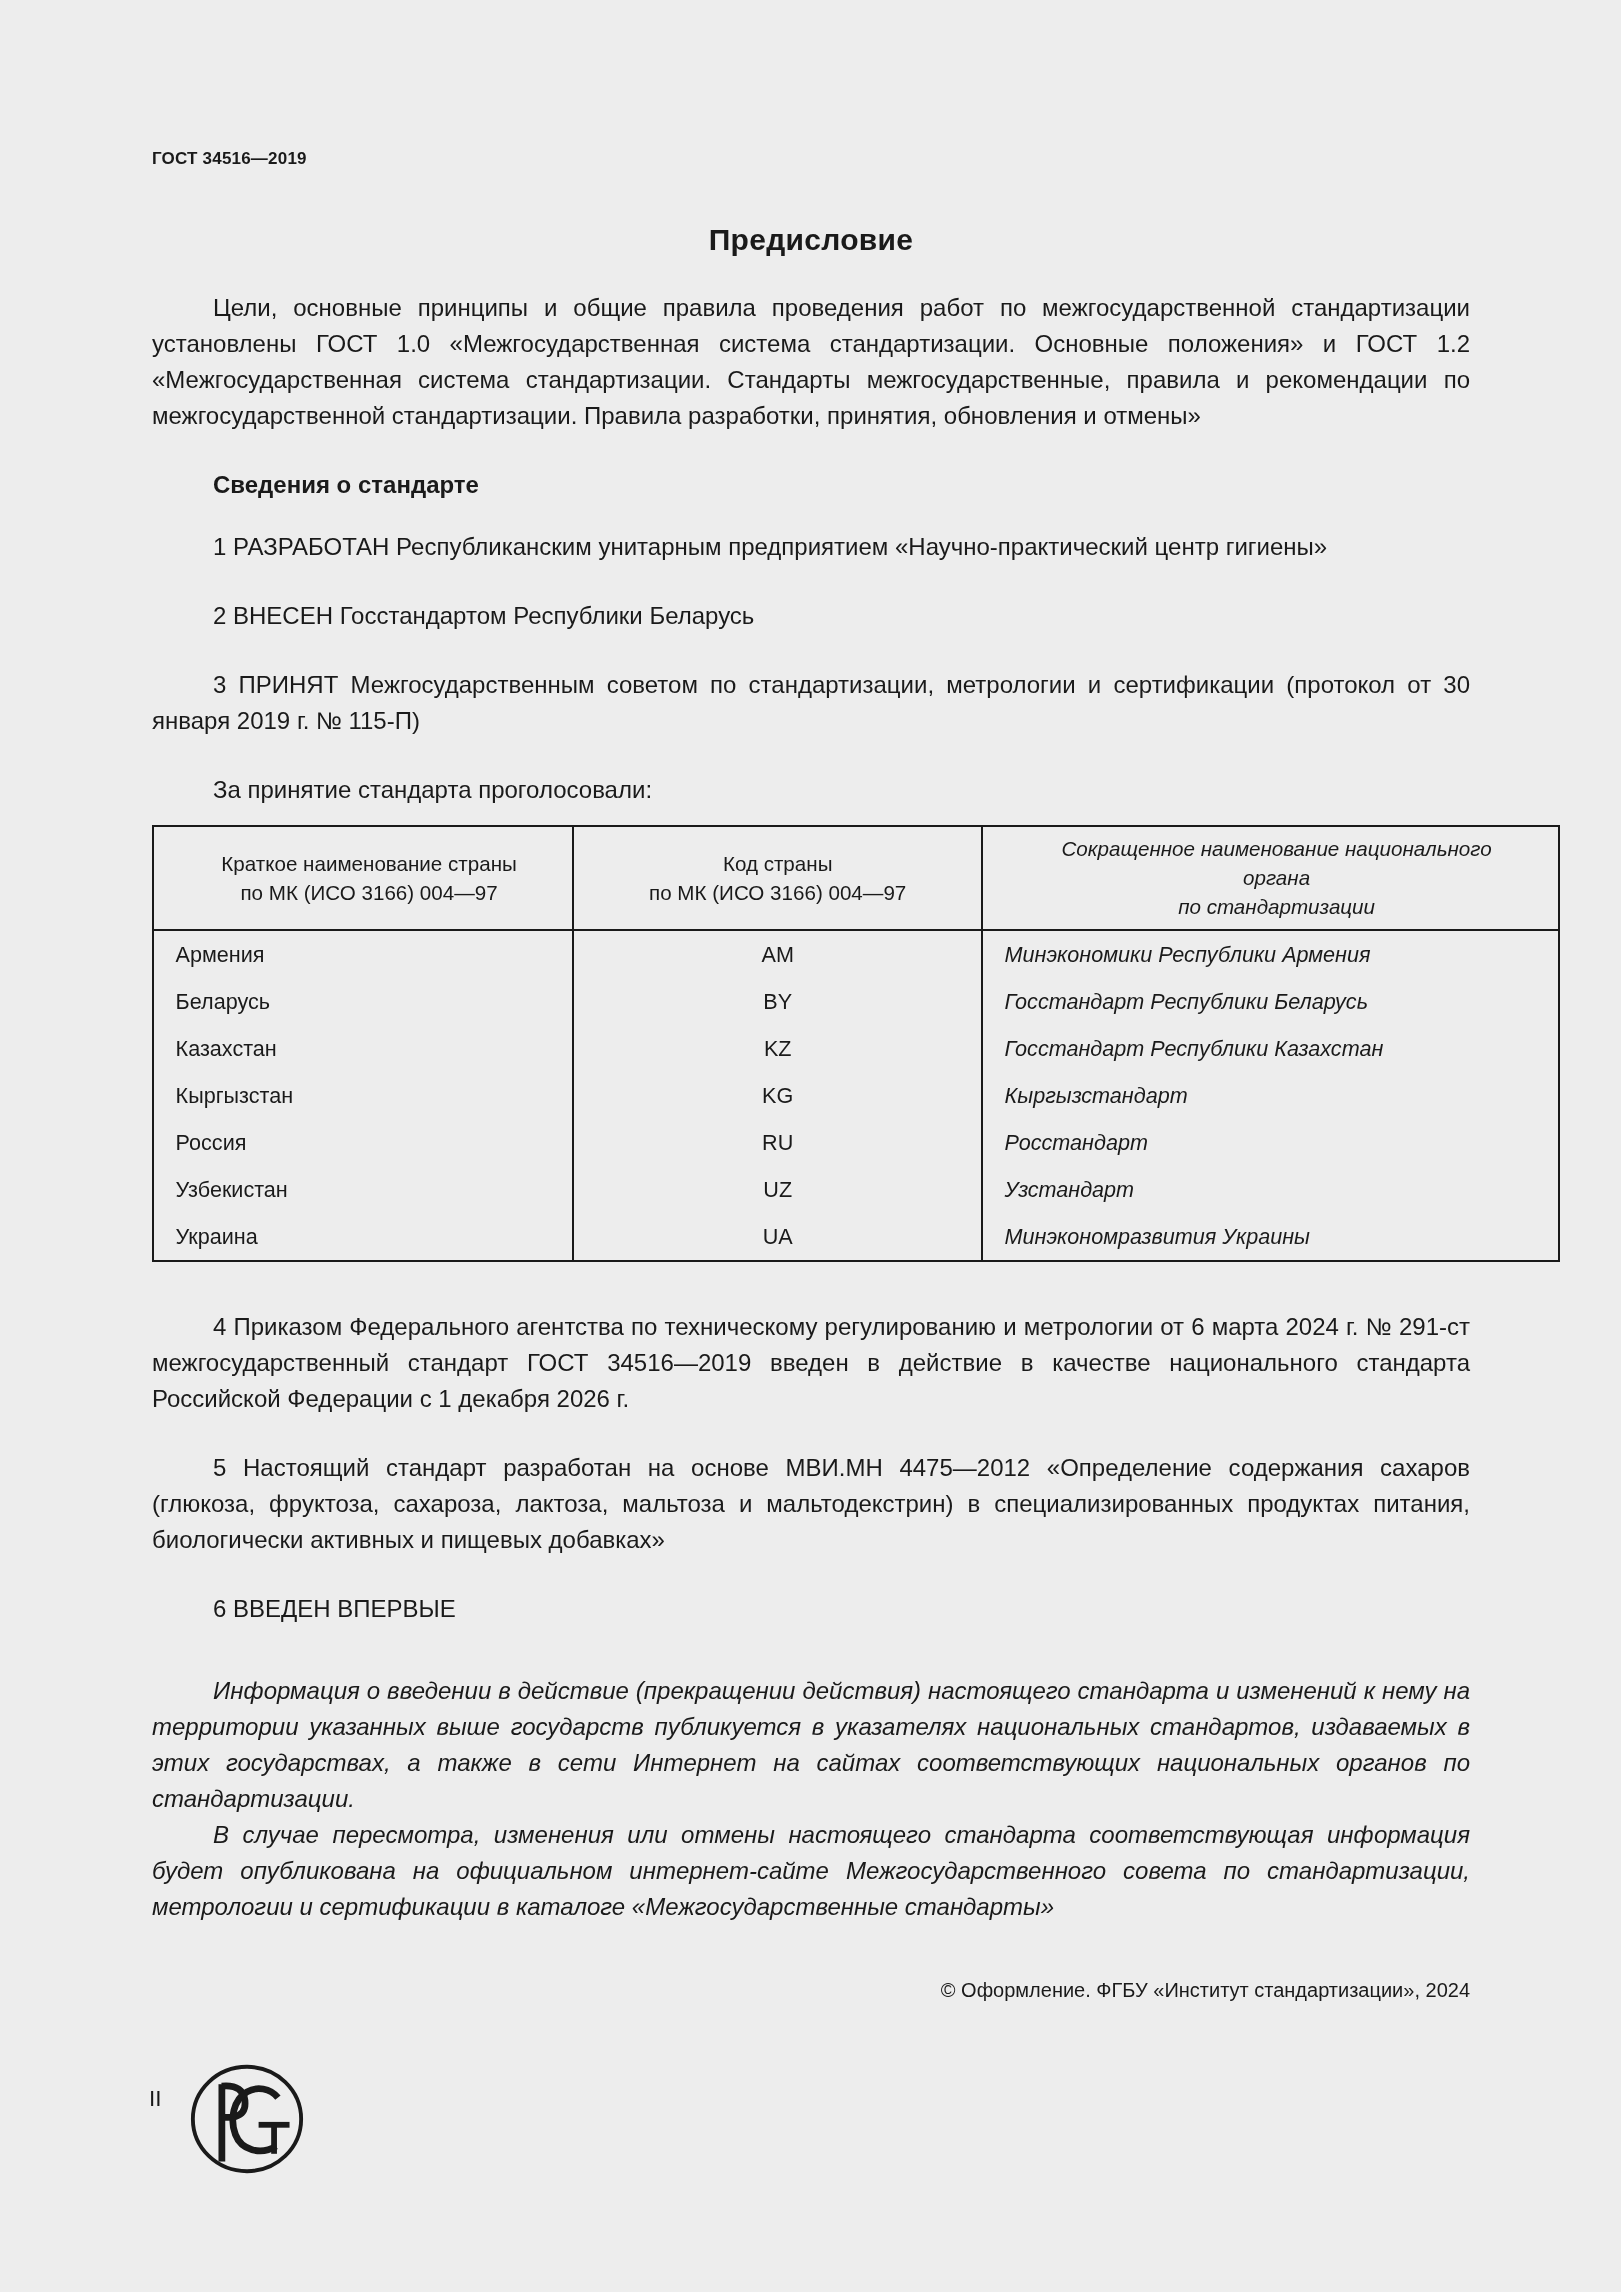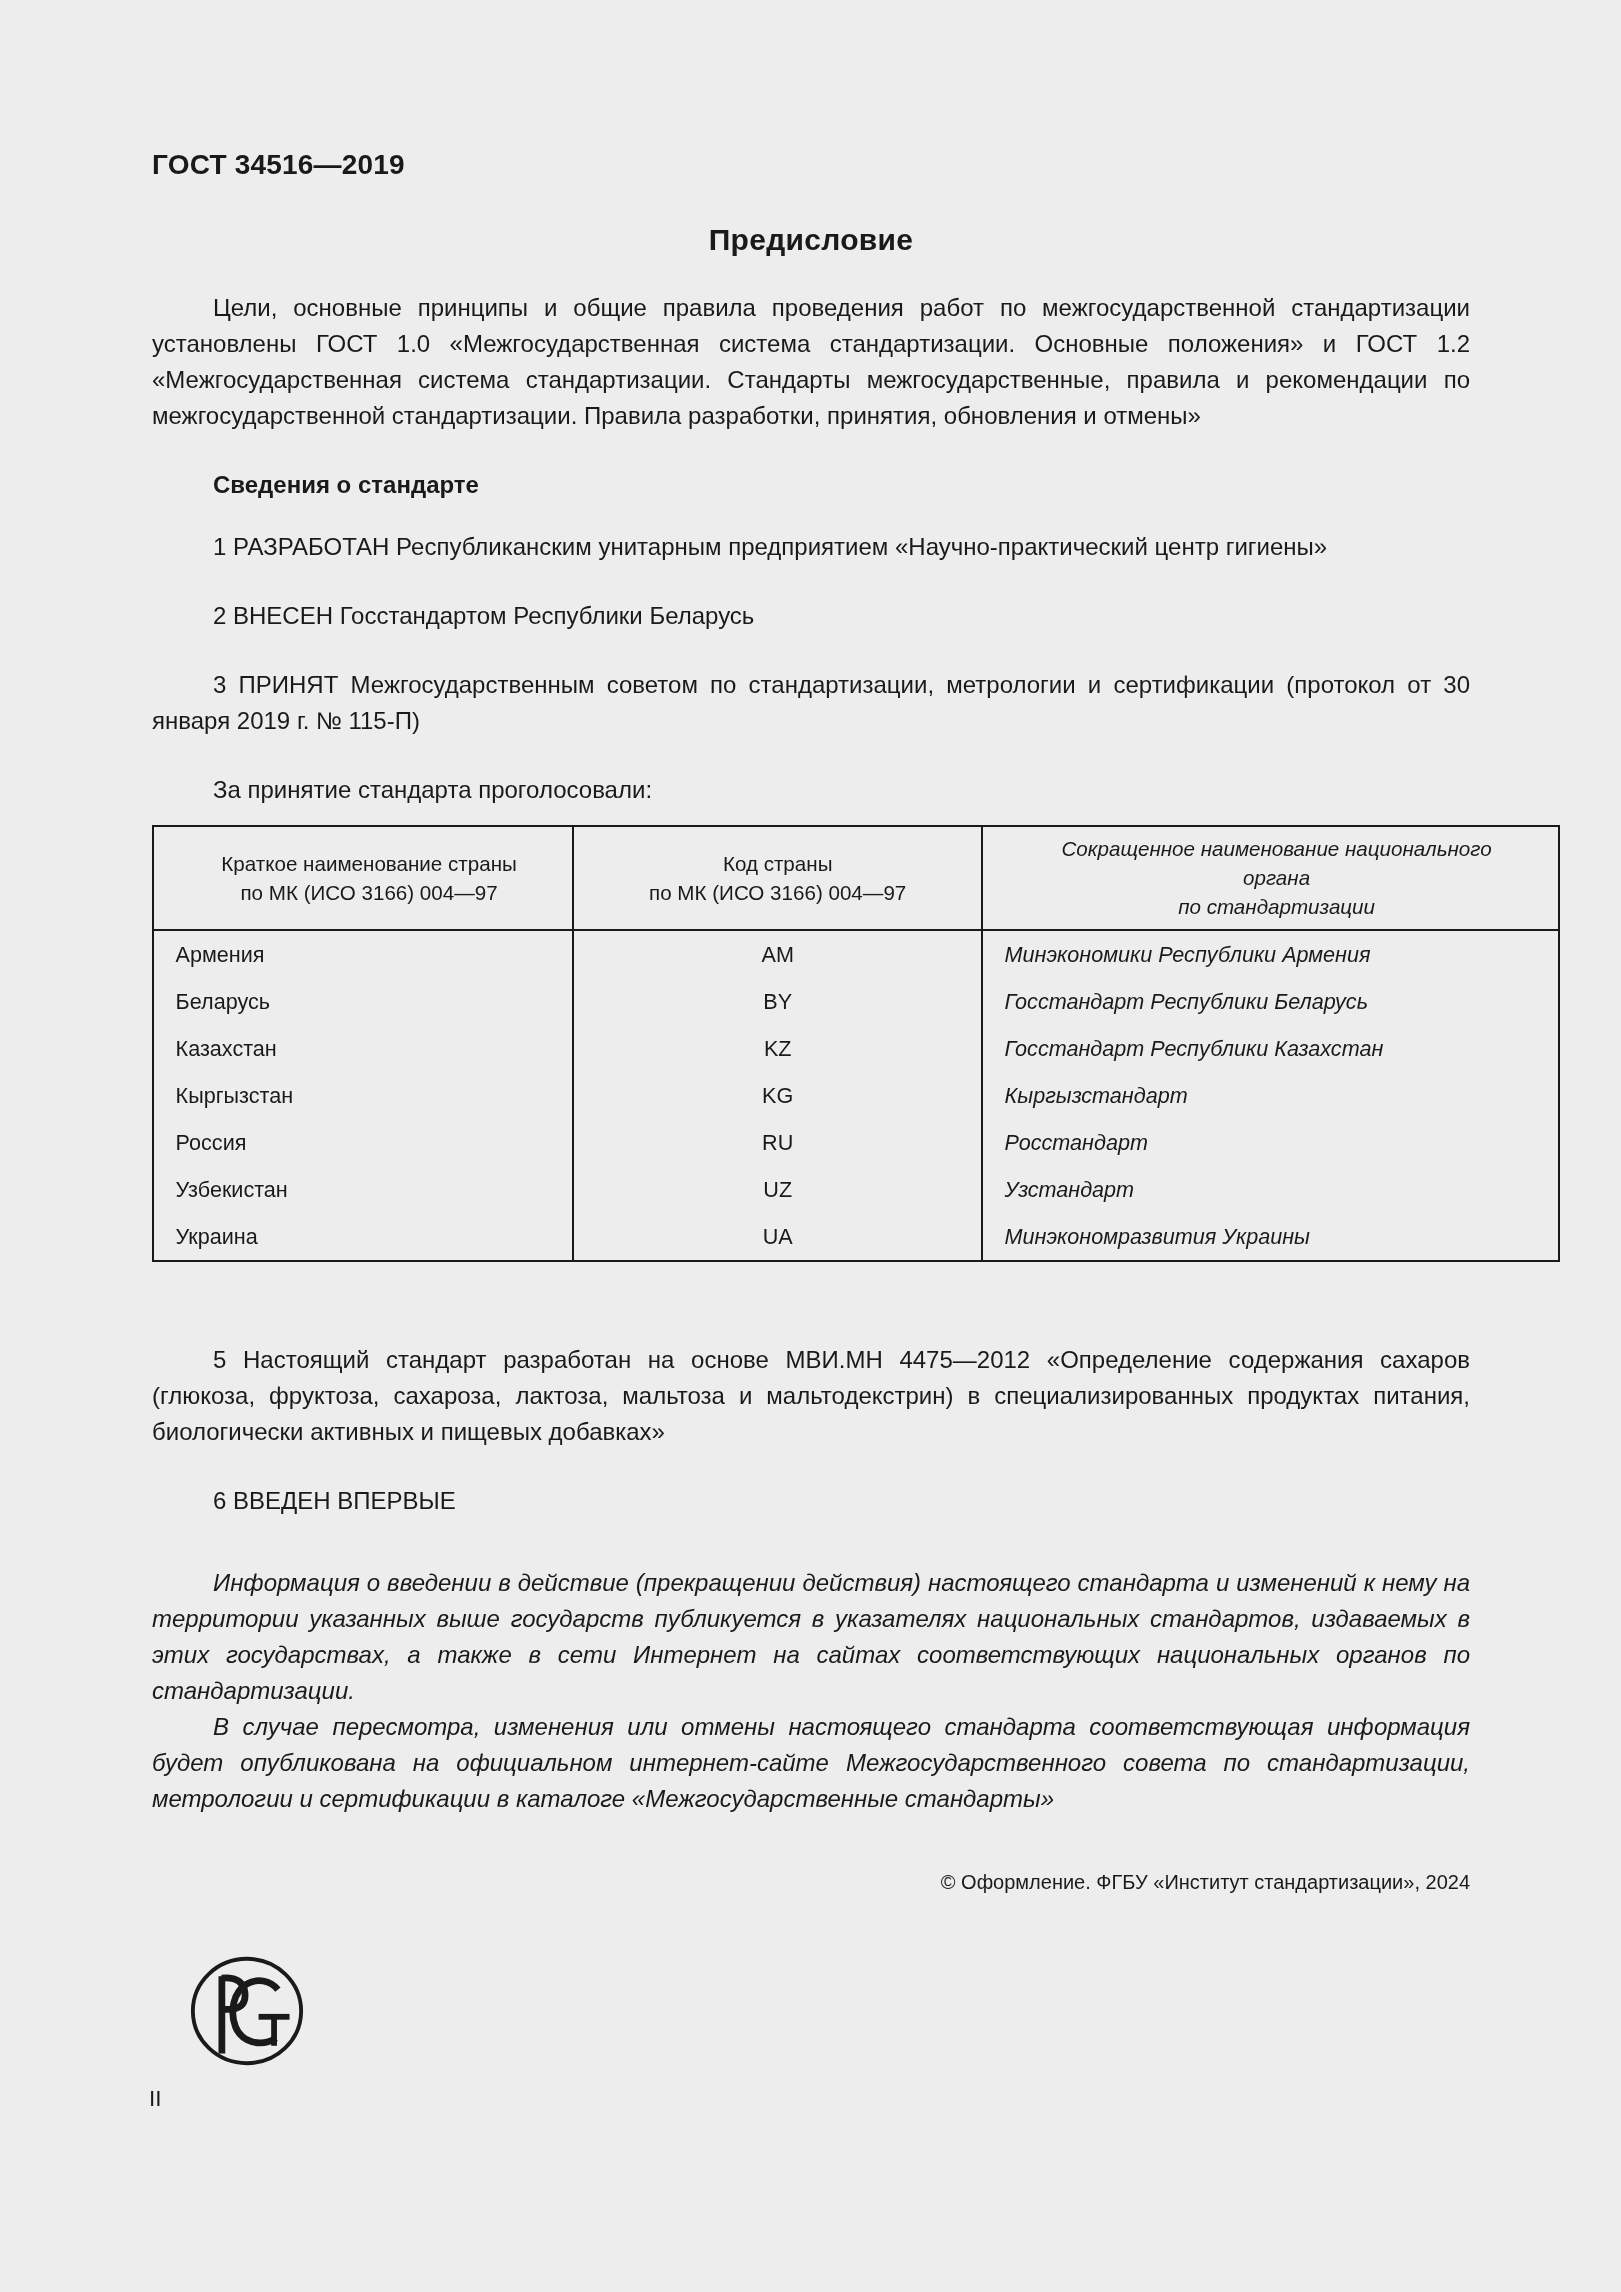--- a/index.html
+++ b/index.html
@@ -22,21 +22,21 @@
     position: absolute;
     left: 152px;
     top: 0;
     width: 1318px;
   }
 
   .doc-header {
     position: absolute;
     left: 152px;
     top: 149px;
-    font-size: 28px;
+    font-size: 17px;
     font-weight: bold;
     letter-spacing: 0.2px;
     white-space: nowrap;
   }
 
   .doc-title {
     text-align: center;
     font-size: 30px;
     font-weight: bold;
     margin: 0;
@@ -244,20 +244,21 @@
           <td class="col-country">Украина</td>
           <td class="col-code">UA</td>
           <td class="col-body">Минэкономразвития Украины</td>
         </tr>
       </tbody>
     </table>
 
     <div class="gap-lg"></div>
     <div class="gap-sm"></div>
 
+    <p class="para">4  Приказом Федерального агентства по техническому регулированию и метрологии от 6 марта 2024 г. № 291-ст межгосударственный стандарт ГОСТ 34516—2019 введен в действие в качестве национального стандарта Российской Федерации с 1 декабря 2026 г.</p>
 
     <div class="gap-lg"></div>
 
     <p class="para">5  Настоящий стандарт разработан на основе МВИ.МН 4475—2012 «Определение содержания сахаров (глюкоза, фруктоза, сахароза, лактоза, мальтоза и мальтодекстрин) в специализированных продуктах питания, биологически активных и пищевых добавках»</p>
 
     <div class="gap-lg"></div>
 
     <p class="para nojust">6  ВВЕДЕН ВПЕРВЫЕ</p>
 
     <div class="gap-lg"></div>

